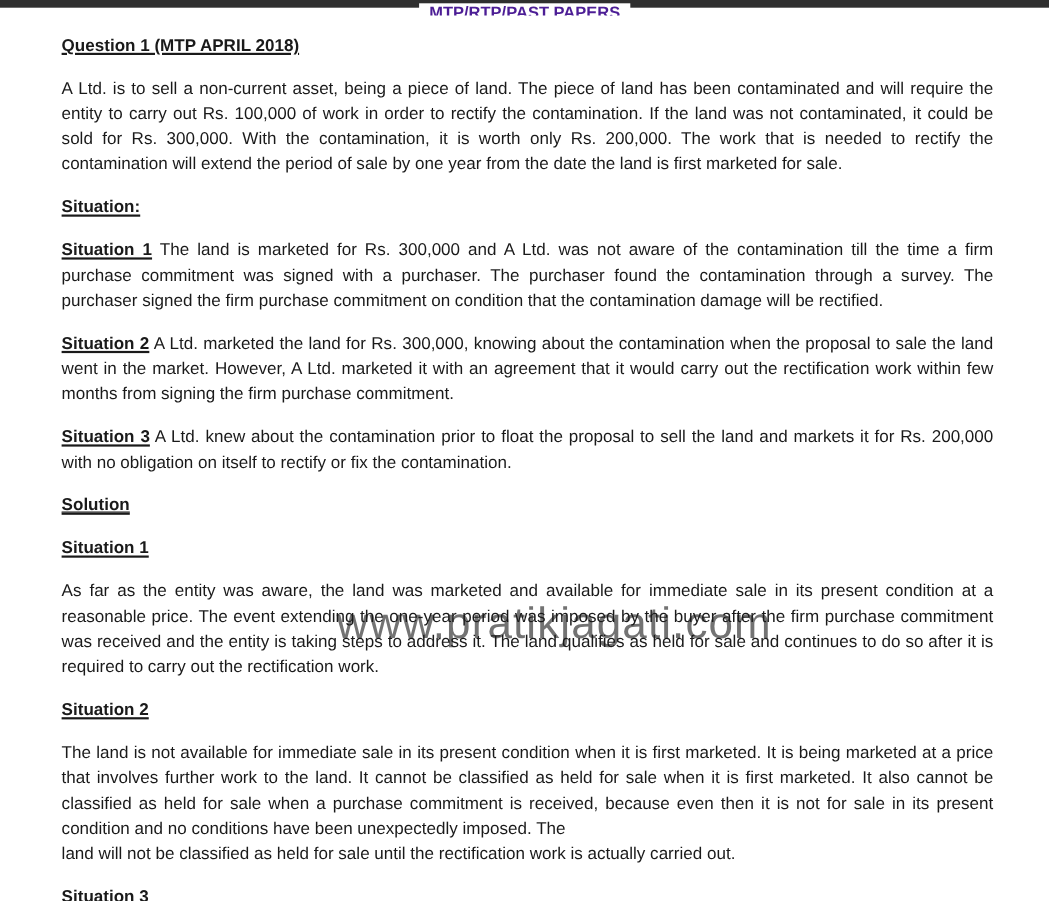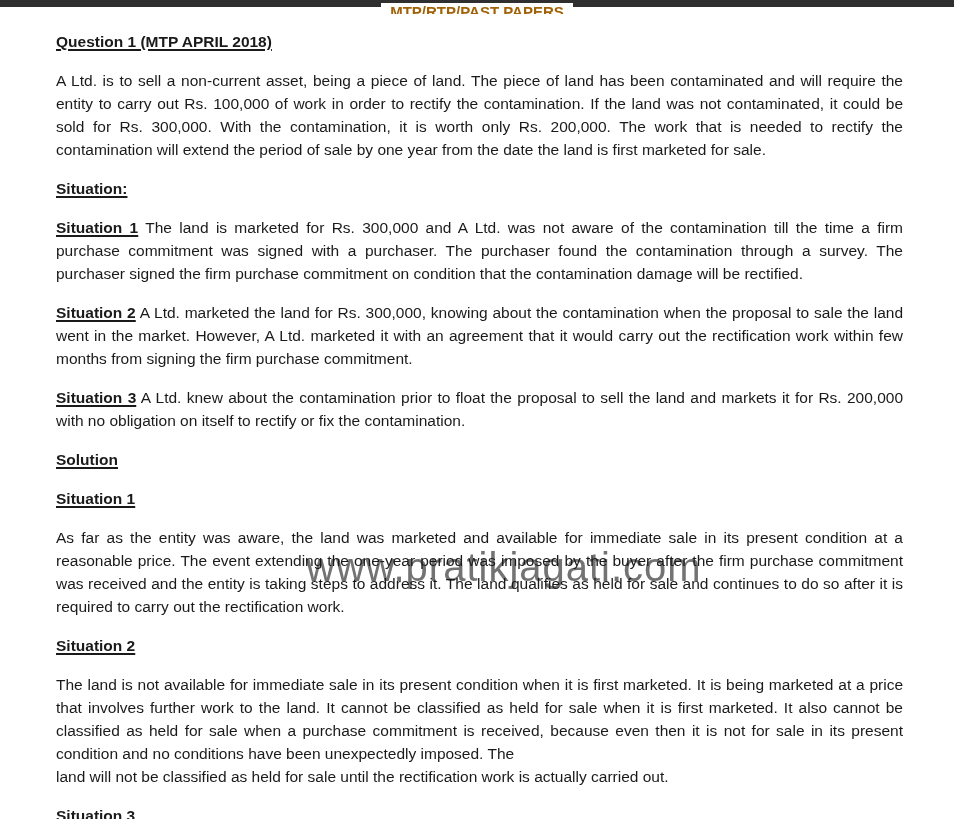--- a/index.html
+++ b/index.html
@@ -27,21 +27,21 @@
     text-align: center;
   }
   .clipped-header span {
     display: inline-block;
     margin-top: -11px;
     font-size: 15px;
     font-weight: 700;
     text-decoration: underline;
     text-decoration-thickness: 1.5px;
     white-space: nowrap;
-    color: #a16207;
+    color: #4c1d95;
     text-align: center;
   }
   .watermark {
     position: absolute;
     top: 545px; left: 306px;
     font-size: 40px;
     letter-spacing: 1px;
     color: #737373;
     z-index: 0;
     white-space: nowrap;
@@ -54,21 +54,21 @@
   }
   .content p { margin: 16px; text-align: justify; }
   .heading {
     font-weight: 700;
     text-decoration: underline;
     text-decoration-thickness: 1.5px;
     text-underline-offset: 2px;
   }
   .block-title { margin: 0; }
   .mt-sm { margin-top: 10px; }
-  .mt-solution { margin-top: 20px; }
+  .mt-solution { margin-top: 20px; text-decoration: underline; }
 </style>
 </head>
 <body>
 
 <div class="top-bar"></div>
 
 <div class="clipped-header">
   <span>MTP/RTP/PAST PAPERS</span>
 </div>
 

